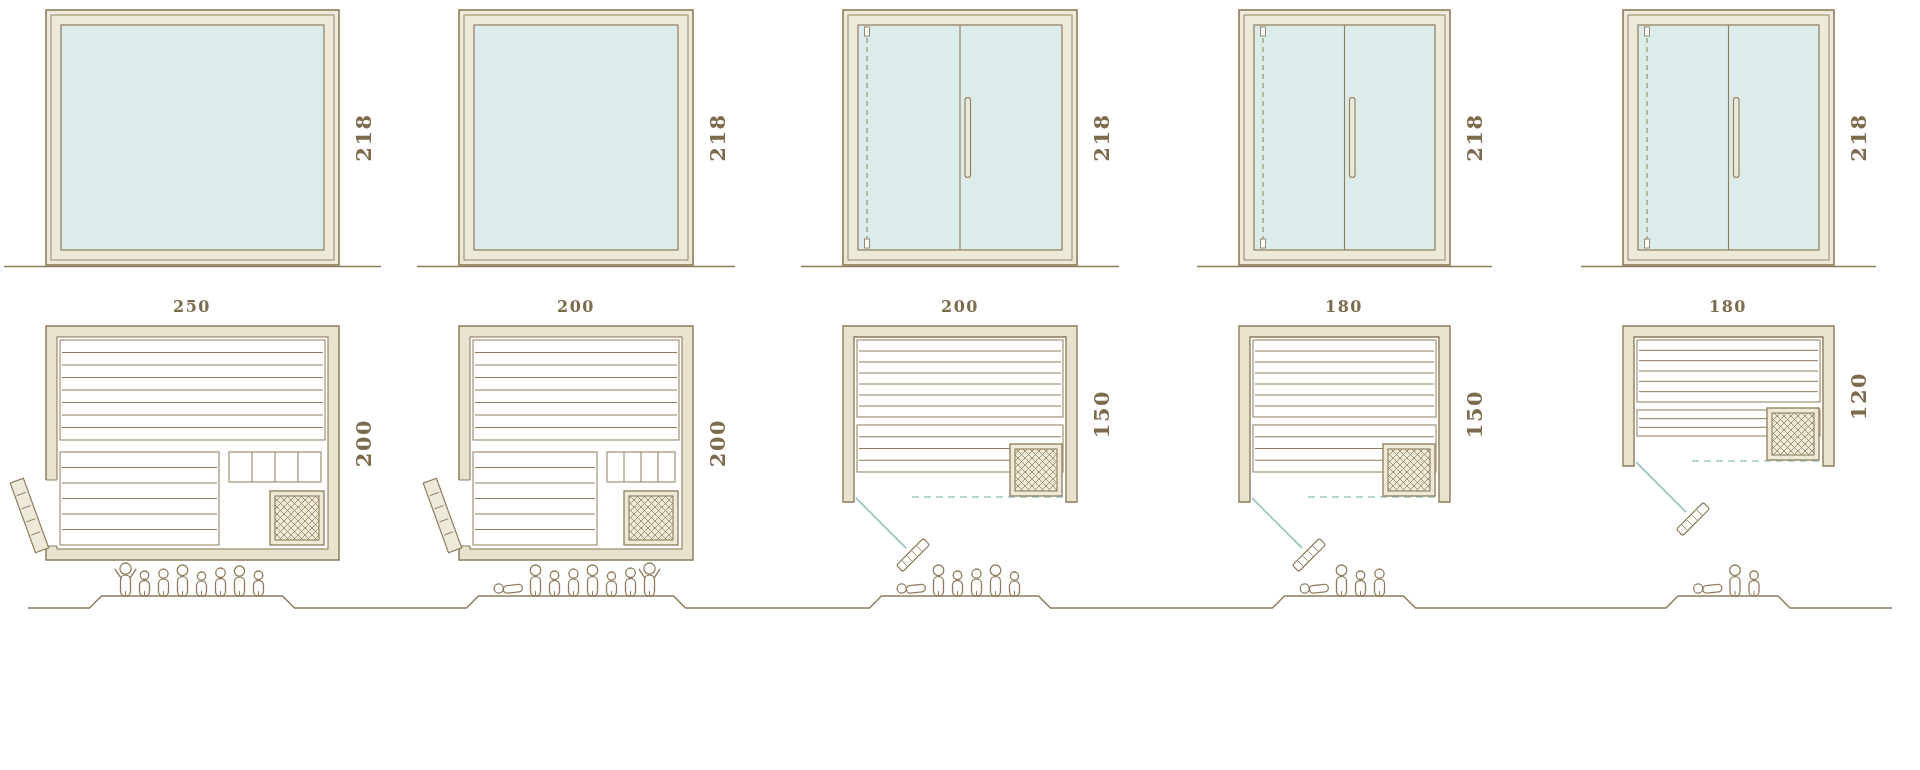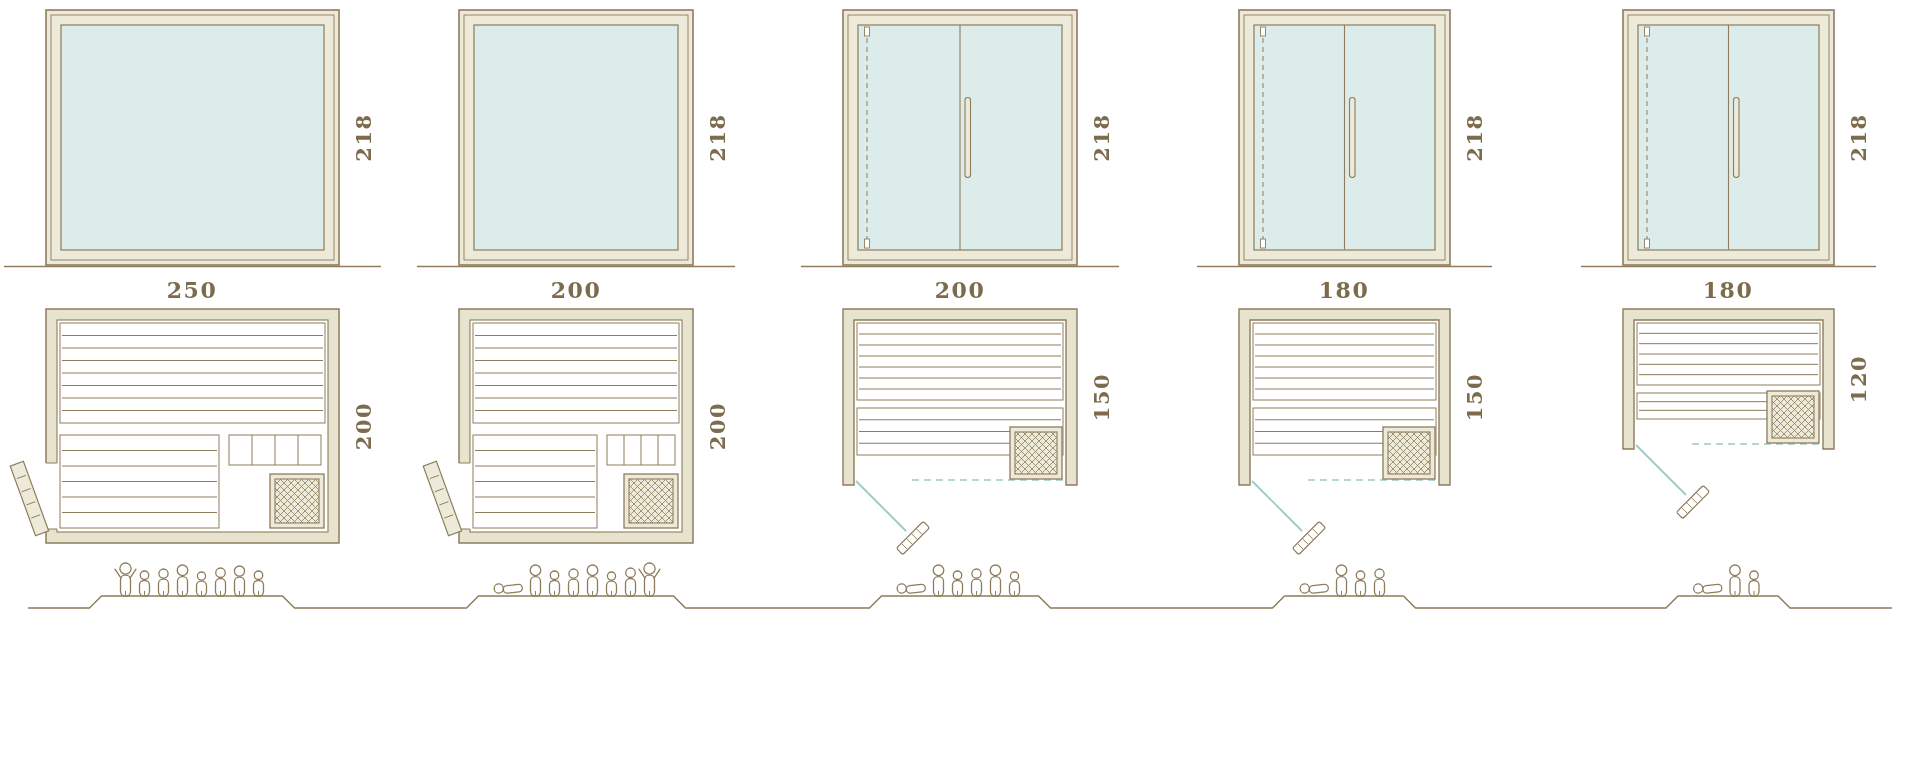--- a/index.html
+++ b/index.html
@@ -1,22 +1,22 @@
 <!DOCTYPE html>
 <html><head>
 <meta charset="utf-8">
 <style>
   html,body{margin:0;padding:0;background:#ffffff;}
   body{width:1920px;height:770px;font-family:"Liberation Sans",sans-serif;overflow:hidden;}
   .canvas{position:relative;width:1920px;height:770px;background:#ffffff;overflow:hidden;}
   .cols{position:absolute;top:0;left:0;display:grid;grid-template-columns:repeat(5,384px);}
   .col{display:flex;flex-direction:column;align-items:center;}
   .elev-wrap{margin-top:8px;height:263px;display:flex;justify-content:center;align-items:flex-start;}
-  .width-label{margin-top:7px;height:24px;line-height:24px;text-align:center;
-    font-family:"DejaVu Serif",serif;font-weight:700;font-size:22px;letter-spacing:1.5px;color:#7d6b4e;}
+  .width-label{margin-top:24px;height:24px;line-height:24px;text-align:center;
+    font-family:"DejaVu Serif",serif;font-weight:700;font-size:16px;letter-spacing:1.5px;color:#7d6b4e;}
   .plan-wrap{margin-top:6px;display:flex;justify-content:center;align-items:flex-start;}
   .ground-svg{position:absolute;left:0;top:552px;}
 </style>
 </head>
 <body>
 
 <div class="canvas">
   <div class="cols">
 
     <div class="col">

